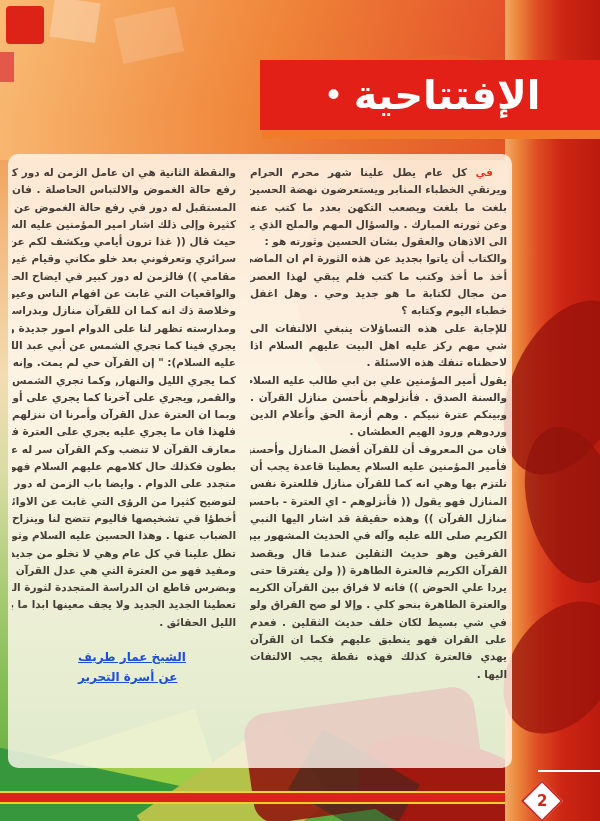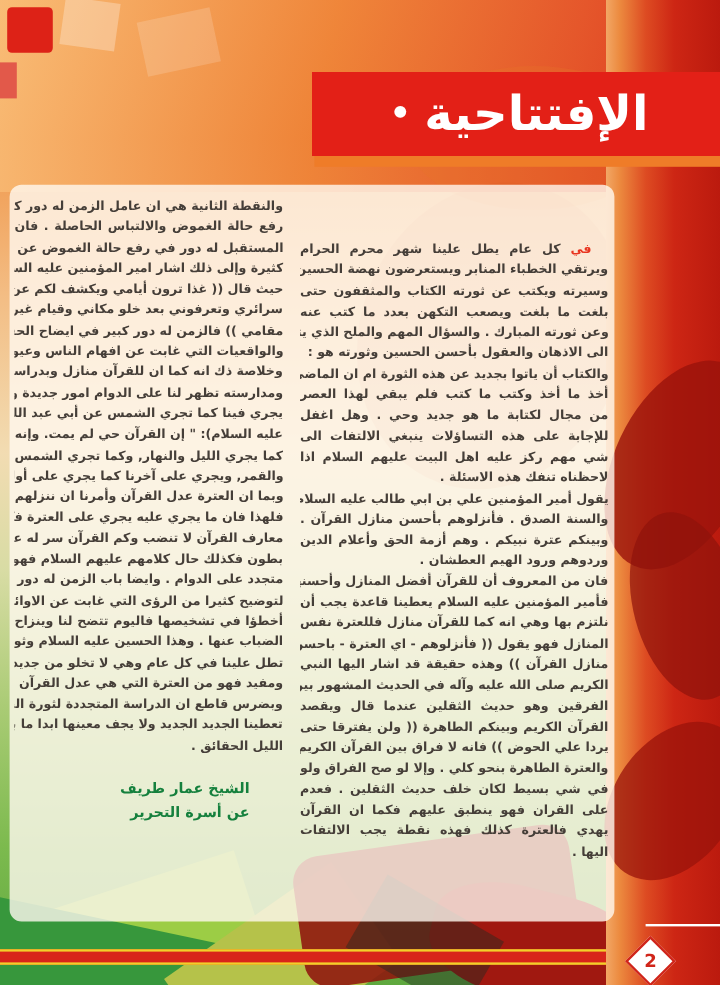--- a/index.html
+++ b/index.html
@@ -35,28 +35,28 @@
   .bnd3{left:512px;top:595px;width:100px;height:145px;background:#9a130b;opacity:.75;border-radius:50%;transform:rotate(35deg);}
   
   .banner{left:260px;top:60px;width:340px;height:70px;background:#e32017;
     display:flex;align-items:center;justify-content:center;direction:rtl;z-index:5;}
   .banner-title{color:#fff;font-weight:bold;font-size:40px;line-height:70px;letter-spacing:0;}
   .banner-dot{color:#fff;font-size:34px;margin:0 10px 0 4px;line-height:70px;}
   .orange-strip{left:262px;top:130px;width:338px;height:9px;background:#ef7c28;z-index:5;}
   
   .panel{left:8px;top:154px;width:504px;height:614px;background:rgba(255,249,240,.8);border-radius:10px;z-index:3;}
   .col{position:absolute;direction:rtl;color:#453e38;font-weight:bold;z-index:4;}
-  .col-right{left:250px;top:164px;width:257px;margin-top:36px;}
+  .col-right{left:250px;top:164px;width:257px;}
   .col-left{left:12px;top:164px;width:224px;}
   .tline{height:17.3px;line-height:17.3px;font-size:10.5px;
     text-align:justify;text-align-last:justify;white-space:nowrap;overflow:hidden;}
   .tline.end{text-align-last:right;}
   .tline.indent{padding-right:14px;}
   .lead{color:#e8341f;font-weight:bold;}
-  .signature{margin:16px 28px 0 0;width:130px;text-align:right;font-size:12px;line-height:20px;color:#15803d;}
+  .signature{margin:16px 28px 0 0;width:130px;text-align:left;font-size:12px;line-height:20px;color:#1d4ed8;text-decoration:underline;}
   
   .pline{left:538px;top:770px;width:62px;height:2px;background:#fff;z-index:6;}
   .badge{left:527px;top:786px;width:26px;height:26px;background:#fff;border:2px solid #d0251a;
     transform:rotate(45deg);z-index:6;display:flex;align-items:center;justify-content:center;}
   .badge span{transform:rotate(-45deg);color:#d0251a;font-weight:bold;font-size:15px;}
 </style>
 </head>
 <body>
 
 <div class="abs topwash"></div>
@@ -83,50 +83,50 @@
   <span class="banner-dot">•</span>
 </div>
 <div class="abs orange-strip"></div>
 
 <div class="abs panel"></div>
 
 <div class="abs col col-right">
     <div>
       <div class="tline indent"><span class="lead">في</span> كل عام يطل علينا شهر محرم الحرام</div>
       <div class="tline">ويرتقي الخطباء المنابر ويستعرضون نهضة الحسين</div>
-      <div class="tline">وسيرته ويكتب عن ثورته الكتاب والمثقفون حتى</div>
       <div class="tline">بلغت ما بلغت ويصعب التكهن بعدد ما كتب عنه</div>
       <div class="tline">وعن ثورته المبارك . والسؤال المهم والملح الذي يتبادر</div>
-      <div class="tline end">الى الاذهان والعقول بأحسن الحسين وثورته هو :</div>
+      <div class="tline end">الى الاذهان والعقول بشان الحسين وثورته هو :</div>
     </div>
     <div>
       <div class="tline">والكتاب أن ياتوا بجديد عن هذه الثورة ام ان الماضي</div>
       <div class="tline">أخذ ما أخذ وكتب ما كتب فلم يبقي لهذا العصر</div>
       <div class="tline">من مجال لكتابة ما هو جديد وحي . وهل اغفل</div>
+      <div class="tline end">خطباء اليوم وكتابه ؟</div>
     </div>
     <div>
       <div class="tline">للإجابة على هذه التساؤلات ينبغي الالتفات الى</div>
       <div class="tline">شي مهم ركز عليه اهل البيت عليهم السلام اذا</div>
       <div class="tline end">لاحظناه تنفك هذه الاسئلة .</div>
     </div>
     <div>
       <div class="tline">يقول أمير المؤمنين علي بن ابي طالب عليه السلام :</div>
       <div class="tline">والسنة الصدق . فأنزلوهم بأحسن منازل القرآن .</div>
       <div class="tline">وبينكم عترة نبيكم . وهم أزمة الحق وأعلام الدين</div>
       <div class="tline end">وردوهم ورود الهيم العطشان .</div>
     </div>
     <div>
       <div class="tline">فان من المعروف أن للقرآن أفضل المنازل وأحسنها</div>
       <div class="tline">فأمير المؤمنين عليه السلام يعطينا قاعدة يجب أن</div>
       <div class="tline">نلتزم بها وهي انه كما للقرآن منازل فللعترة نفس</div>
       <div class="tline">المنازل فهو يقول (( فأنزلوهم - اي العترة - باحسن</div>
       <div class="tline">منازل القرآن )) وهذه حقيقة قد اشار اليها النبي</div>
       <div class="tline">الكريم صلى الله عليه وآله في الحديث المشهور بين</div>
       <div class="tline">الفرقين وهو حديث الثقلين عندما قال ويقصد</div>
-      <div class="tline">القرآن الكريم وبينكم الطاهرة (( ولن يفترقا حتى</div>
+      <div class="tline">القرآن الكريم فالعترة الطاهرة (( ولن يفترقا حتى</div>
       <div class="tline">يردا علي الحوض )) فانه لا فراق بين القرآن الكريم</div>
       <div class="tline">والعترة الطاهرة بنحو كلي . وإلا لو صح الفراق ولو</div>
       <div class="tline">في شي بسيط لكان خلف حديث الثقلين . فعدم</div>
       <div class="tline">على القران فهو ينطبق عليهم فكما ان القرآن</div>
       <div class="tline">يهدي فالعترة كذلك  فهذه نقطة يجب الالتفات</div>
       <div class="tline end">اليها .</div>
     </div>
   </div>
 
 <div class="abs col col-left">

